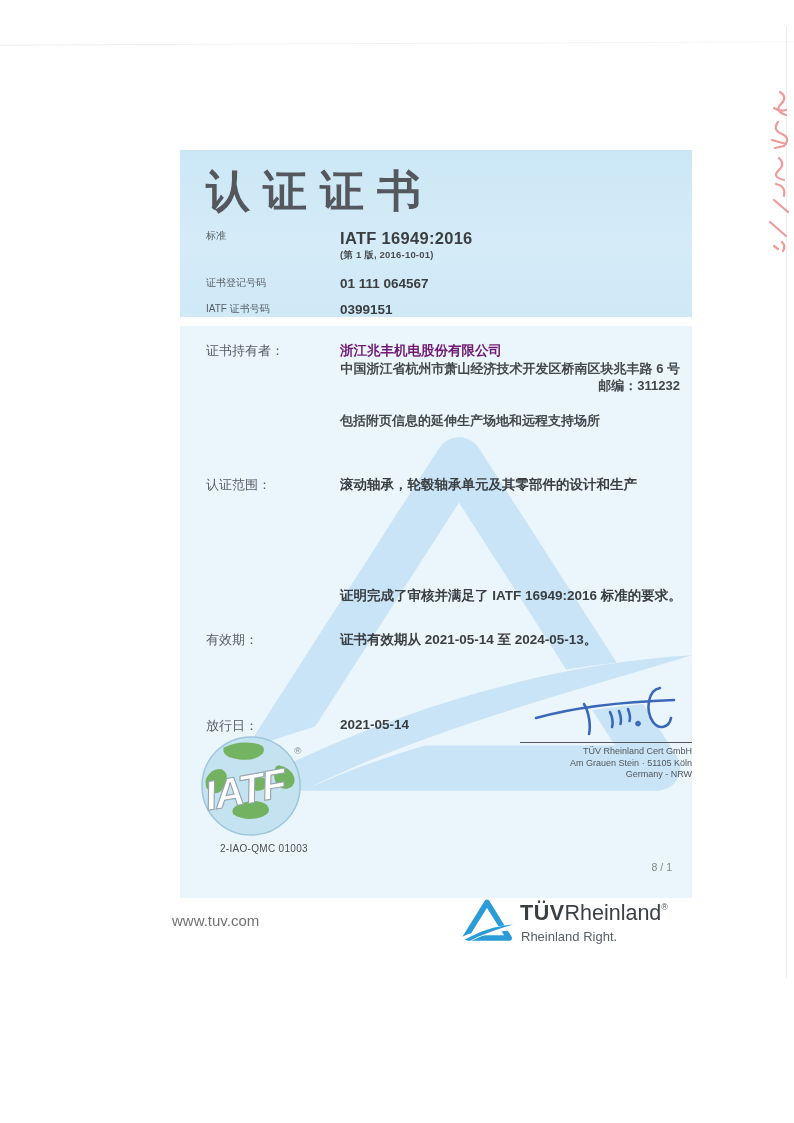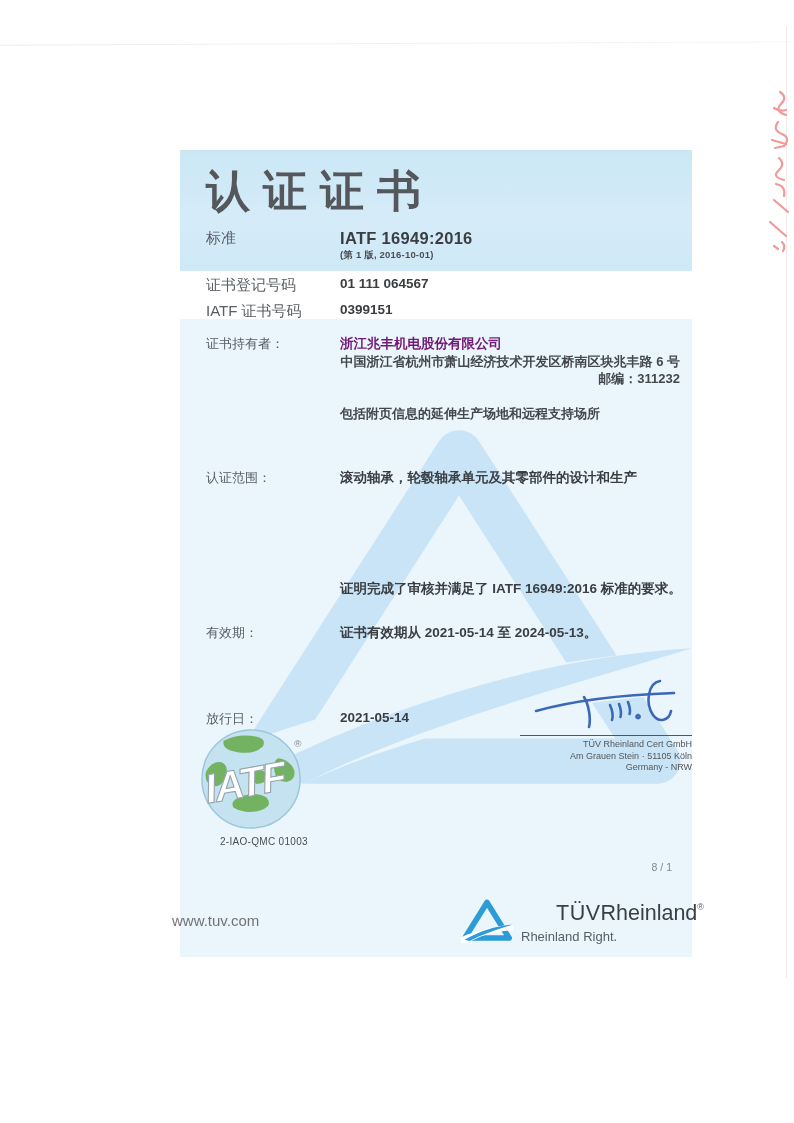--- a/index.html
+++ b/index.html
@@ -7,35 +7,35 @@
   body { font-family:"Liberation Sans","DejaVu Sans",sans-serif; }
   .page { position:relative; width:794px; height:1123px; background:#ffffff; overflow:hidden; margin:0 auto; }
 
   
   .scan-diagonal { position:absolute; left:-4px; top:43px; width:802px; height:1px;
     background:linear-gradient(90deg,#e9edef 0%,#eef2f4 40%,#f3f6f7 100%);
     transform:rotate(-0.25deg); }
   .scan-right-edge { position:absolute; left:786px; top:26px; width:1px; height:952px; background:#ededed; }
 
   
-  .header-block { position:absolute; left:180px; top:150px; width:512px; height:121px;
+  .header-block { position:absolute; left:180px; top:150px; width:512px; height:167px;
     background:linear-gradient(180deg,#cbe7f6 0%,#d5ebf8 55%,#cfe9f6 100%); }
   .cert-title { position:absolute; left:26px; top:12px; font-size:44px; font-weight:bold;
     letter-spacing:13px; color:#54575b; }
   .hrow { position:absolute; left:26px; width:470px; display:flex; }
-  .hrow .lbl { width:134px; flex:0 0 134px; font-size:15px; color:#585e64; }
+  .hrow .lbl { width:134px; flex:0 0 134px; font-size:10px; color:#585e64; }
   .hrow .val { font-size:13.5px; font-weight:bold; color:#3b3e41; }
   .hrow1 { top:79px; }
   .hrow1 .val { font-size:16.5px; letter-spacing:.3px; }
   .std-note { font-size:9.5px; font-weight:bold; color:#4a4e52; margin-top:1px; letter-spacing:.2px; }
   .hrow2 { top:126px; }
   .hrow3 { top:152px; }
 
   
-  .body-block { position:absolute; left:180px; top:319px; width:512px; height:638px;
+  .body-block { position:absolute; left:180px; top:326px; width:512px; height:572px;
     background:#eaf5fc; overflow:hidden; }
   .watermark { position:absolute; left:46px; top:100px; width:466px; height:376px; }
 
   .brow-lbl { position:absolute; left:26px; font-size:13px; color:#585e64; }
   .brow-val { position:absolute; left:160px; width:340px; font-size:13px; color:#3e4347; }
   .lbl-holder { top:16px; }
   .val-holder { top:16px; line-height:17.5px; }
   .holder-company { font-weight:bold; font-size:13.5px; color:#701a75; }
   .holder-address, .holder-postcode { font-weight:600; color:#43484c;text-align:right; }
   .val-extension { top:86px; font-weight:600; color:#43484c; }
@@ -56,21 +56,21 @@
   
   .iatf-logo { position:absolute; left:14px; top:406px; width:118px; height:106px; }
   .iatf-code { position:absolute; left:40px; top:517px; font-size:10px; color:#4a4e52; letter-spacing:.3px; }
 
   
   .page-indicator { position:absolute; left:180px; top:861px; width:492px; text-align:right;
     font-size:10.5px; color:#81888d; }
   .website { position:absolute; left:172px; top:912px; font-size:15px; color:#737373; }
   .tuv-logo { position:absolute; left:461px; top:896px; width:52px; height:52px; }
   .brand { position:absolute; left:520px; top:901px; font-size:21.5px; color:#3a3f44; white-space:nowrap; }
-  .brand .tuv { font-weight:normal; letter-spacing:.5px;margin-left:36px; }
+  .brand .tuv { font-weight:bold; letter-spacing:.5px; }
   .brand .rheinland { font-weight:400; }
   .brand .reg { font-size:9px; vertical-align:top; position:relative; top:1px; color:#5a6166; }
   .tagline { position:absolute; left:521px; top:929px; font-size:13px; color:#565e66; }
 
   
   .red-ink { position:absolute; left:764px; top:88px; width:28px; height:168px; }
 </style>
 </head>
 <body>
 

